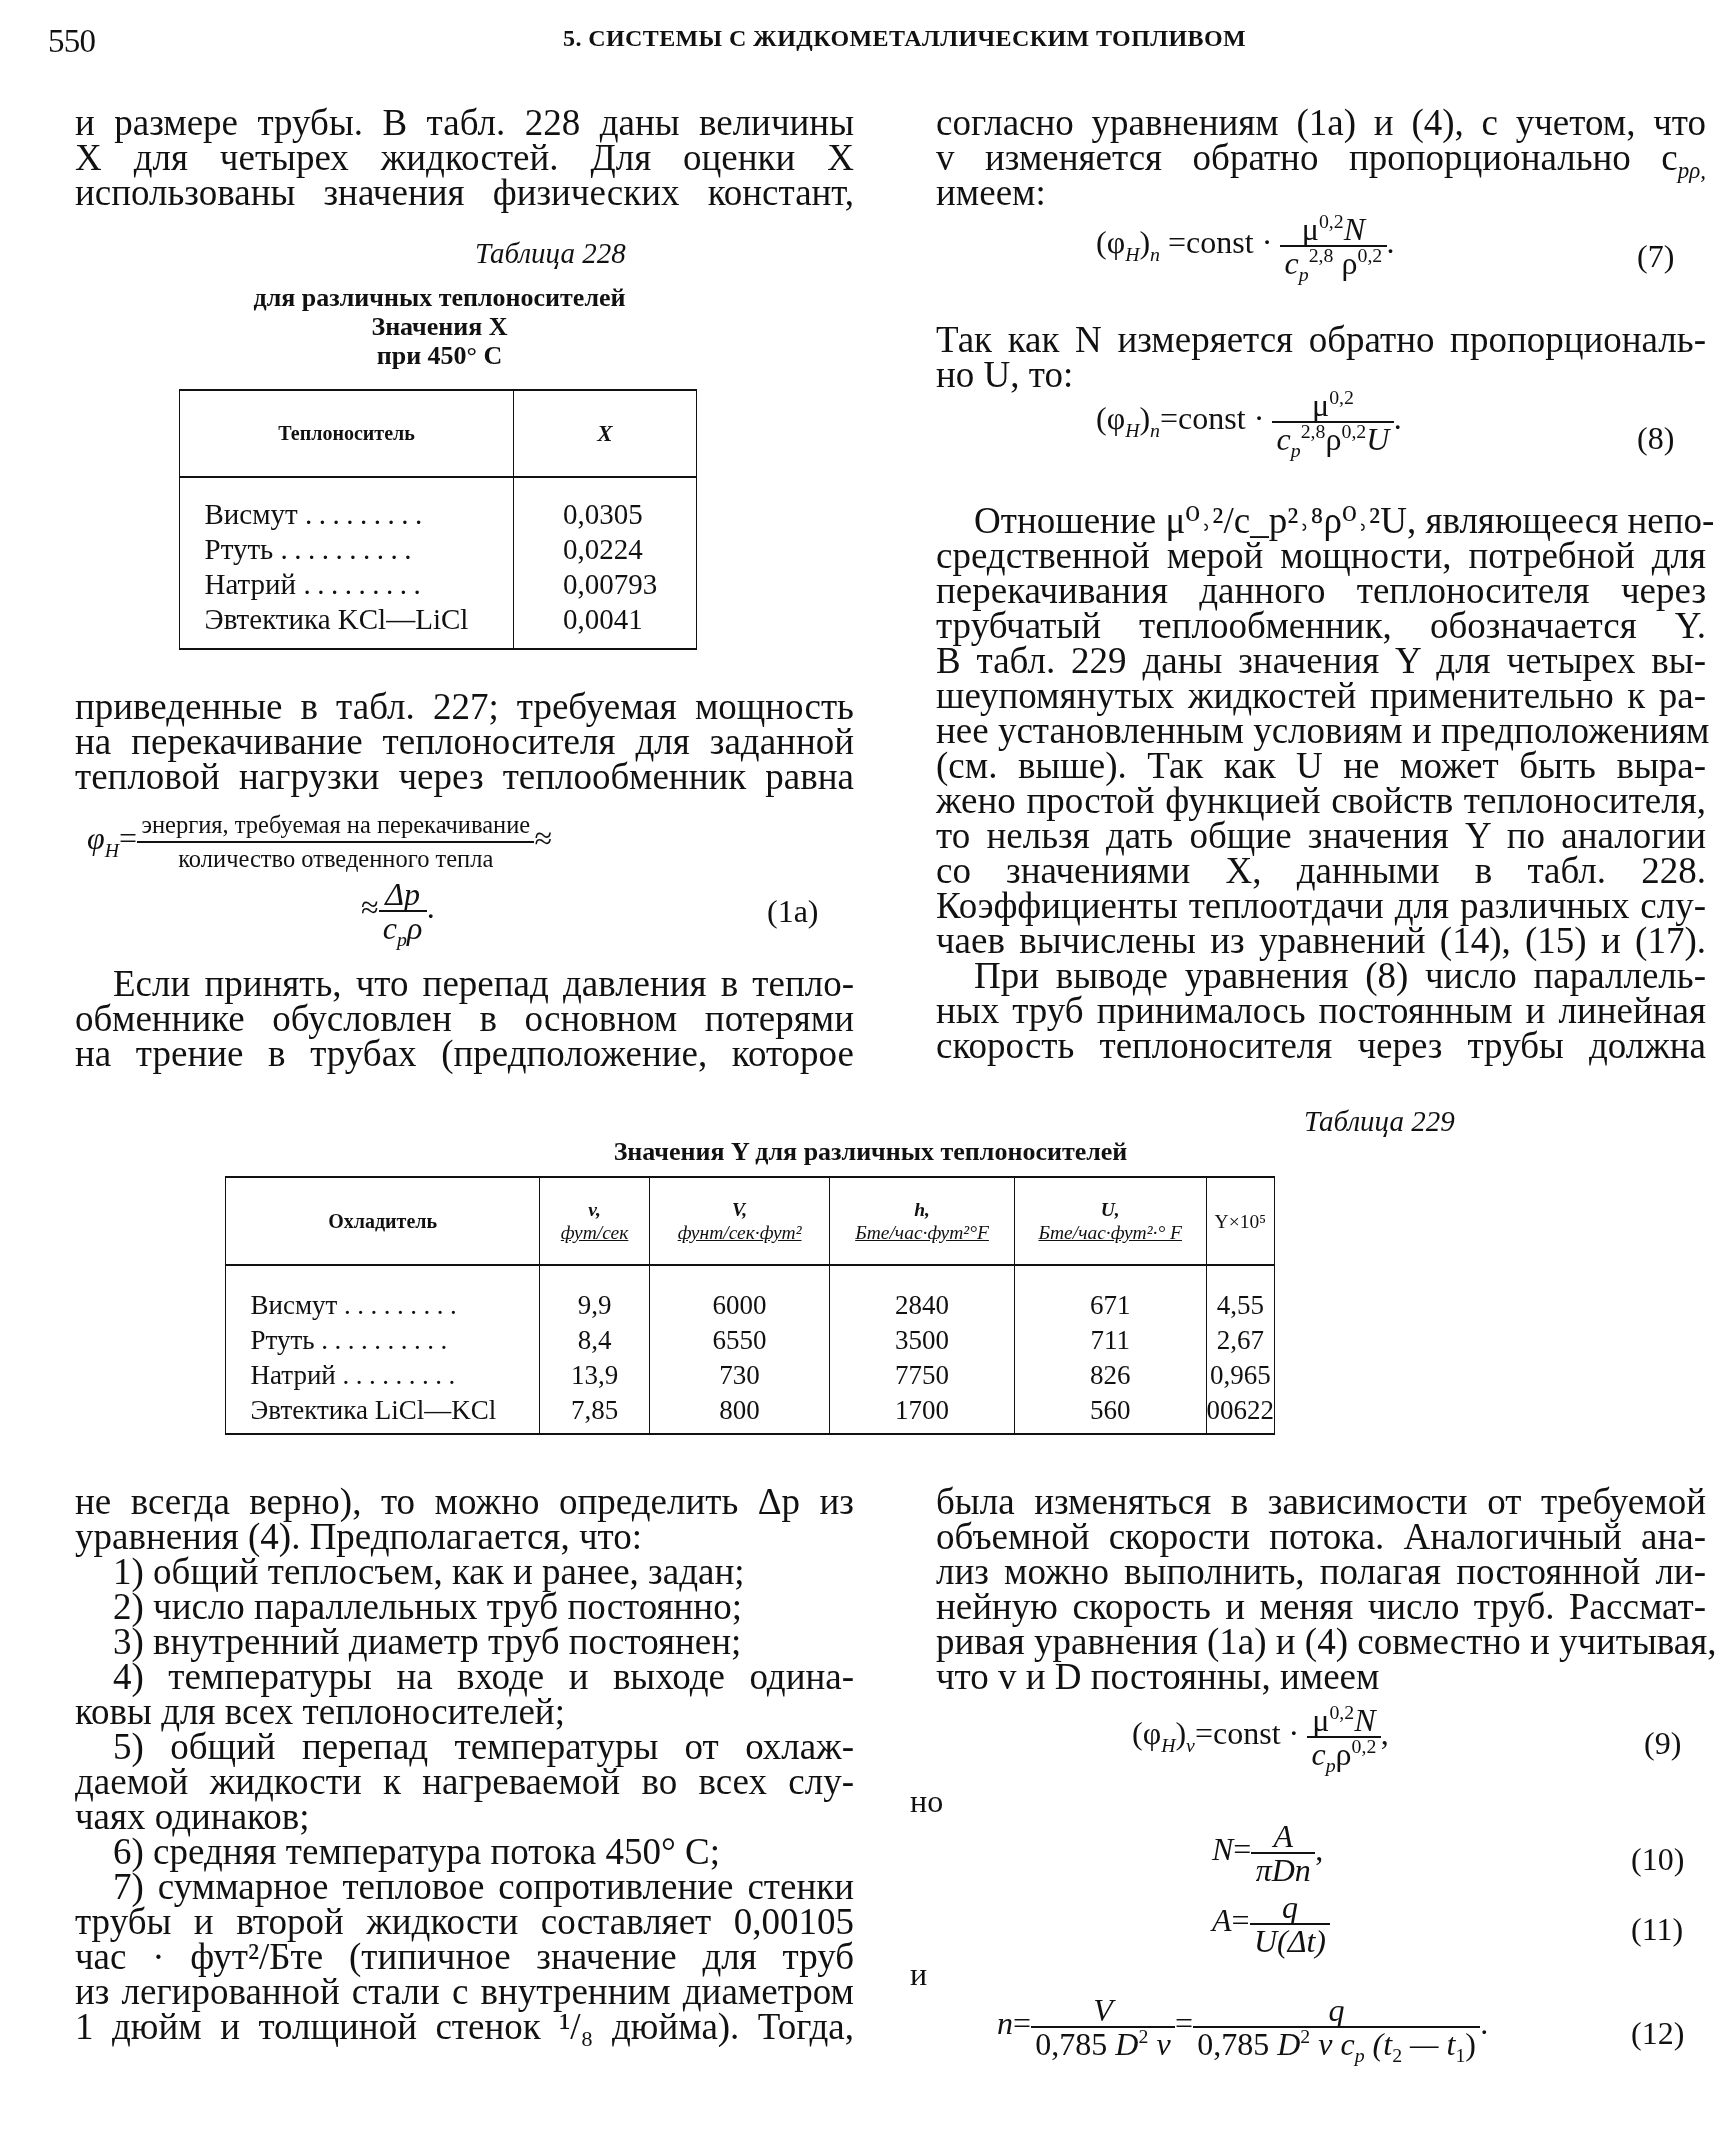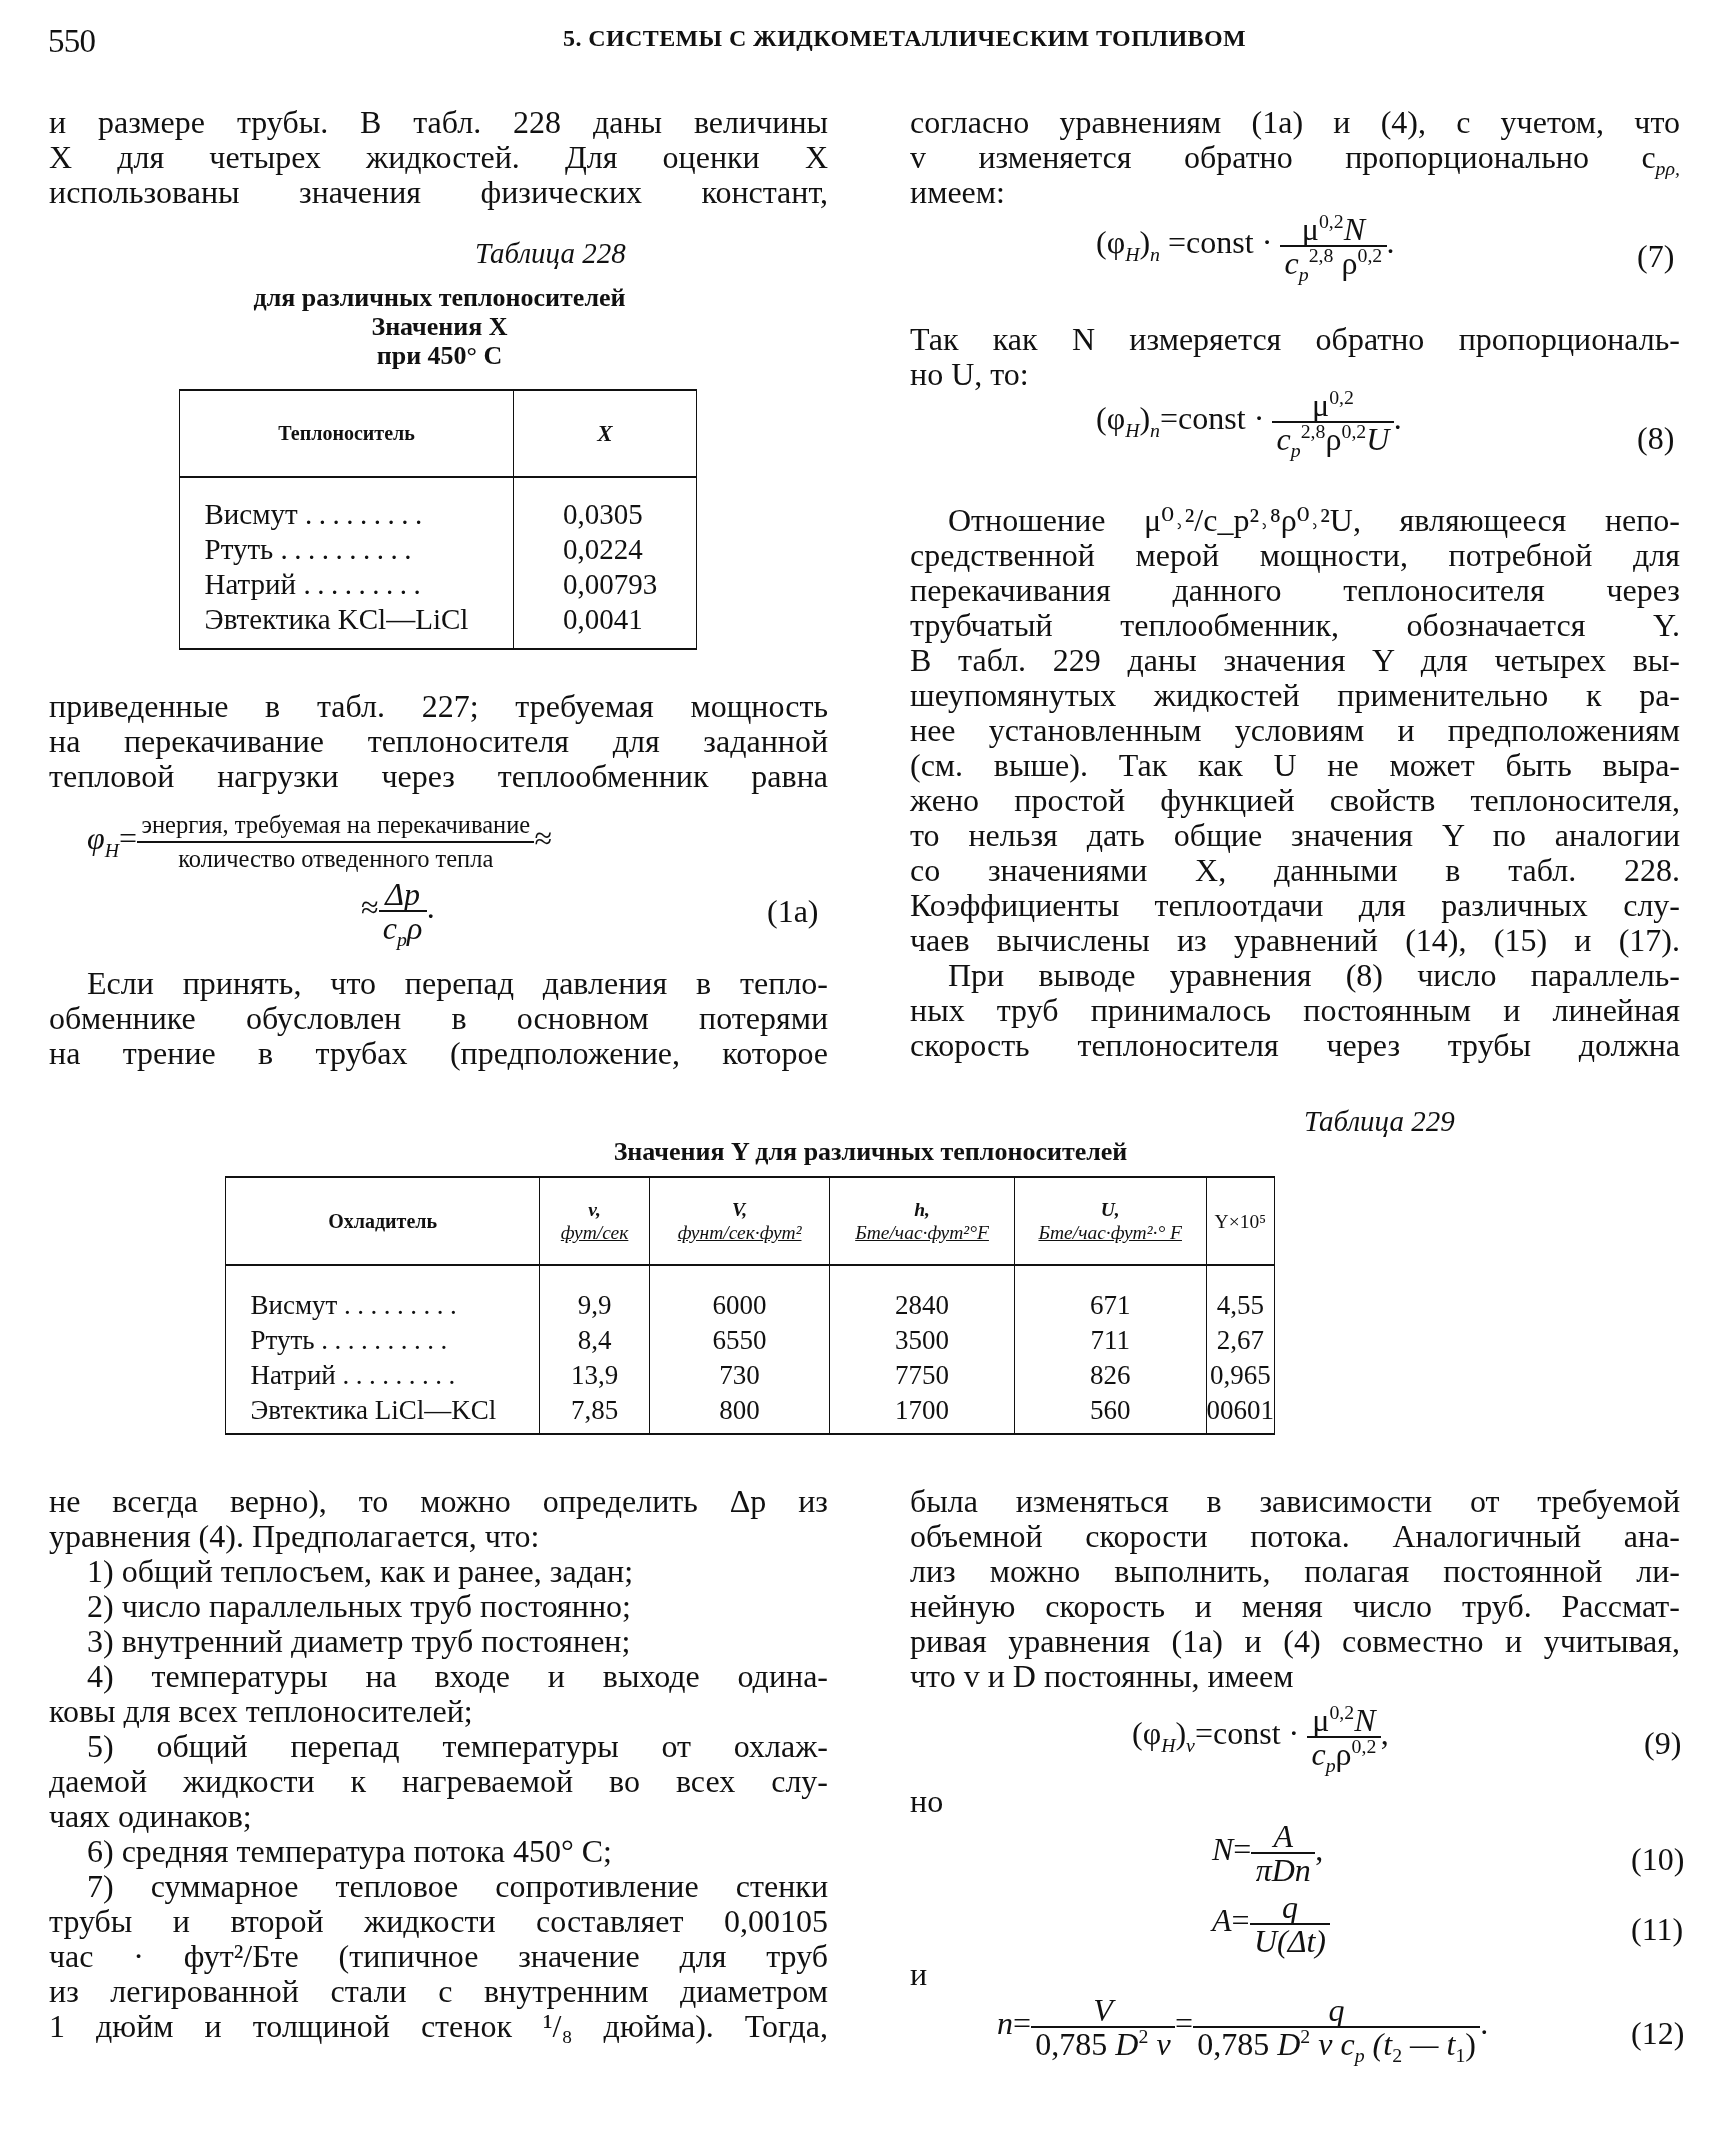--- a/index.html
+++ b/index.html
@@ -5,21 +5,21 @@
   html, body { margin: 0; padding: 0; background: #ffffff; }
   body {
     width: 1731px; height: 2140px; position: relative; overflow: hidden;
     font-family: "Liberation Serif", "DejaVu Serif", serif;
     color: #111111;
   }
   .abs { position: absolute; }
   .pagenum { left: 48px; top: 23px; font-size: 33px; letter-spacing: -0.7px; }
   .runhead { left: 563px; top: 24.5px; font-size: 24px; font-weight: bold; letter-spacing: 0.4px; white-space: nowrap; }
 
-  .col { position: absolute; font-size: 32px; line-height: 35px; text-align: justify; }
+  .col { position: absolute; font-size: 37px; line-height: 35px; text-align: justify; margin-left: 26px; }
   .line { display: block; text-align: justify; text-align-last: justify; white-space: nowrap; }
   .line.last { text-align-last: left; }
   .i { font-style: italic; }
   sup, sub { font-size: 62%; line-height: 0; }
 
   
   .tcap { font-style: italic; font-size: 29px; }
   .ttitle { font-weight: bold; font-size: 26px; text-align: center; line-height: 29px; }
   table.t { border-collapse: collapse; position: absolute; }
   table.t td, table.t th { padding: 0; }
@@ -223,21 +223,21 @@
       <td>7750</td>
       <td>826</td>
       <td>0,965</td>
     </tr>
     <tr class="lastr">
       <td class="name"><span>Эвтектика LiCl—KCl</span></td>
       <td>7,85</td>
       <td>800</td>
       <td>1700</td>
       <td>560</td>
-      <td>00601</td>
+      <td>00622</td>
     </tr>
   </tbody>
 </table>
 
 <div class="col" style="left:49px; top:1484px; width:779px;">
   <span class="line">не всегда верно), то можно определить Δp из</span>
   <span class="line last">уравнения (4). Предполагается, что:</span>
   <span class="line last" style="padding-left:38px; box-sizing:border-box;">1) общий теплосъем, как и ранее, задан;</span>
   <span class="line last" style="padding-left:38px; box-sizing:border-box;">2) число параллельных труб постоянно;</span>
   <span class="line last" style="padding-left:38px; box-sizing:border-box;">3) внутренний диаметр труб постоянен;</span>

